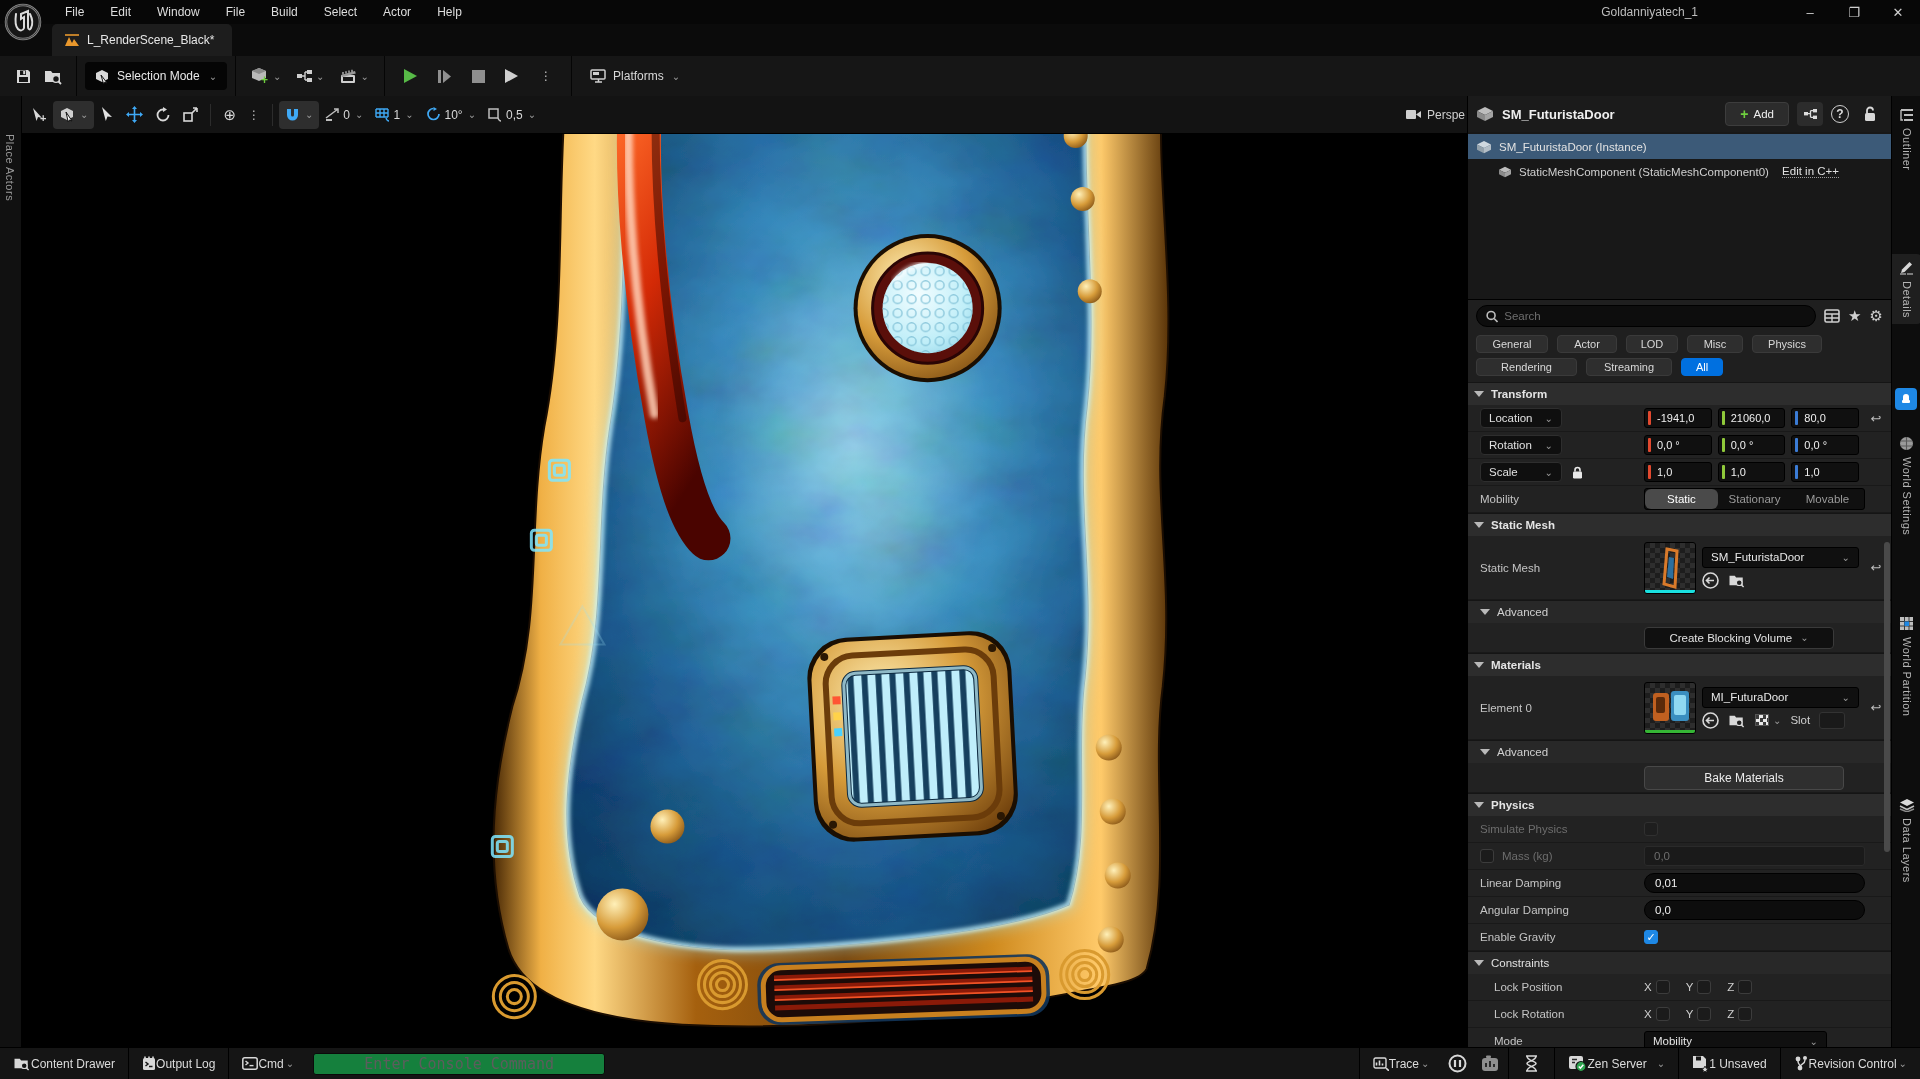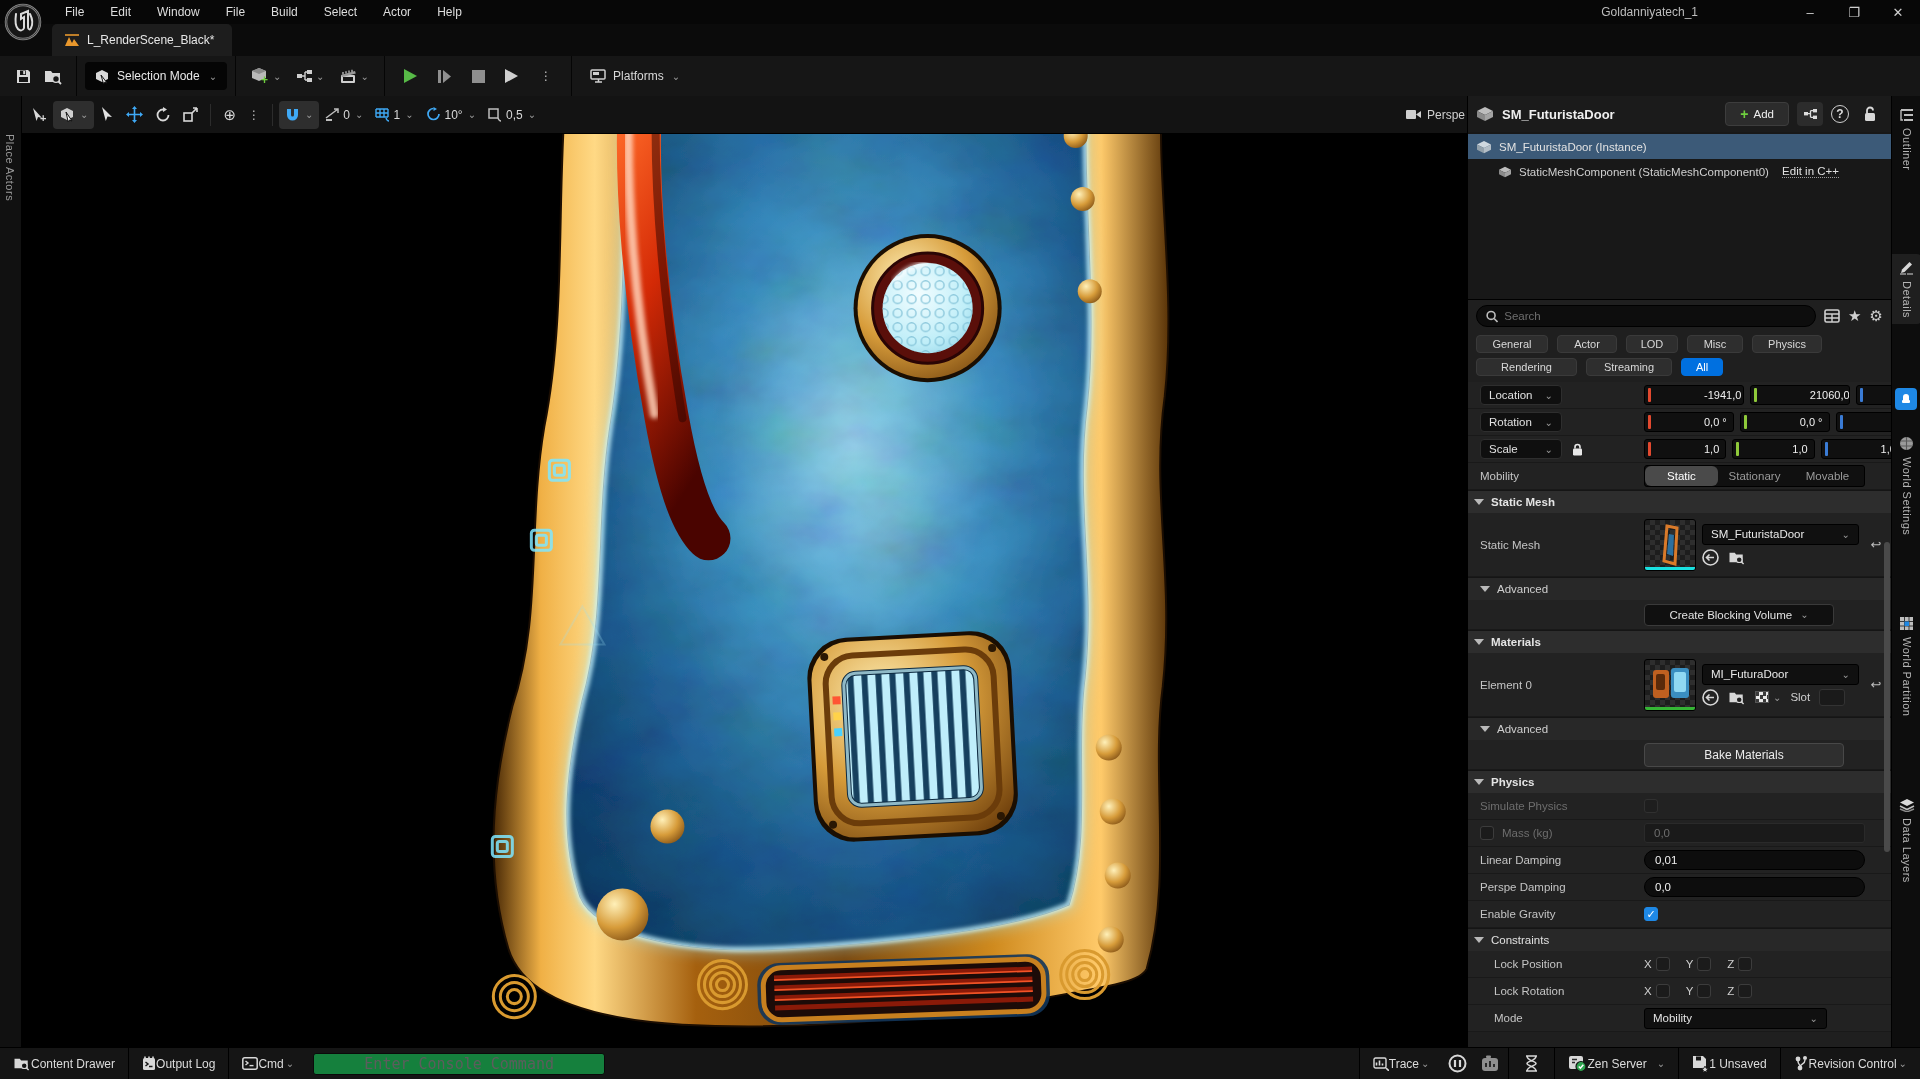--- a/index.html
+++ b/index.html
@@ -70,21 +70,21 @@
   .chip.c6 { width:101px; } .chip.c7 { width:86px; } .chip.active { background:#0070e0; border-color:#0070e0; color:#fff; width:42px; }
   .dt-body { flex:1; overflow:hidden; position:relative; }
   .sec-h { height:23px; background:#2d2d2d; display:flex; align-items:center; gap:7px; padding:0 6px; border-top:1px solid #151515; }
   .sec-h .t { font-weight:bold; color:#e4e4e4; font-size:11.5px; }
   .tri { width:0; height:0; border-left:5px solid transparent; border-right:5px solid transparent; border-top:6px solid #b9b9b9; }
   .prow { display:flex; align-items:center; border-bottom:1px solid #191919; background:#222; padding:0 4px 0 12px; }
   .prow .name { width:164px; color:#c4c4c4; flex-shrink:0; }
   .prow .val { flex:1; display:flex; align-items:center; gap:6px; } .prow.h27 { height:27px; }
   .dim { color:#6d6d6d !important; }
   .axis-pill { display:flex; align-items:center; gap:5px; background:#0f0f0f; border:1px solid #2e2e2e; border-radius:4px; height:20px; padding:0 8px; color:#e0e0e0; width:82px; justify-content:space-between; }
-  .vin { display:flex; align-items:center; background:#101010; border:1px solid #000; border-radius:3px; height:20px; padding:0 6px 0 0; flex:1; overflow:hidden;gap:47px; }
+  .vin { display:flex; align-items:center; background:#101010; border:1px solid #000; border-radius:3px; height:20px; padding:0 6px 0 0; flex:1; overflow:hidden; }
   .vin .bar { width:3px; height:14px; border-radius:1px; margin:0 6px 0 3px; flex-shrink:0; }
   .vin .tv { color:#f0f0f0; font-size:11px; white-space:nowrap; }
   .reset { width:22px; text-align:center; color:#bdbdbd; font-size:13px; flex-shrink:0; }
   .seg { display:flex; background:#101010; border:1px solid #000; border-radius:3px; height:22px; overflow:hidden; flex:1; }
   .seg div { flex:1; display:flex; align-items:center; justify-content:center; color:#9a9a9a; }
   .seg .on { background:#4a4a4a; color:#fff; border-radius:6px; }
   .thumb { width:52px; height:52px; border:1px solid #000; border-radius:3px; position:relative; flex-shrink:0;
            background:repeating-conic-gradient(#2e2e2e 0% 25%, #1d1d1d 0% 50%) 0 0/10px 10px; overflow:hidden; }
   .thumb .ul { position:absolute; left:0; right:0; bottom:0; height:3px; }
   .asset-col { flex:1; display:flex; flex-direction:column; gap:4px; }
@@ -587,20 +587,24 @@
         <div class="chip c5">Physics</div>
       </div>
       <div class="chips" style="padding-bottom:6px">
         <div class="chip c6">Rendering</div>
         <div class="chip c7">Streaming</div>
         <div class="chip active">All</div>
       </div>
 
       <div class="dt-body">
 
+        <div class="sec-h">
+            <span class="tri"></span>
+            <span class="t">Transform</span>
+          </div>
         <div class="prow h27">
           <div class="name">
               <span class="axis-pill">
                 <span>Location</span>
                 <span class="caret">⌄</span>
               </span>
             </div>
           <div class="val">
             <span class="vin">
                 <i class="bar" style="background:#e2492f"></i>
@@ -798,21 +802,21 @@
               <span class="dis-in">0,0</span>
             </div>
         </div>
         <div class="prow h27">
           <div class="name">Linear Damping</div>
           <div class="val" style="padding-right:22px">
               <span class="num-in">0,01</span>
             </div>
         </div>
         <div class="prow h27">
-          <div class="name">Perspe Damping</div>
+          <div class="name">Angular Damping</div>
           <div class="val" style="padding-right:22px">
               <span class="num-in">0,0</span>
             </div>
         </div>
         <div class="prow h27">
           <div class="name">Enable Gravity</div>
           <div class="val">
               <span class="cb checked">✓</span>
             </div>
         </div>

